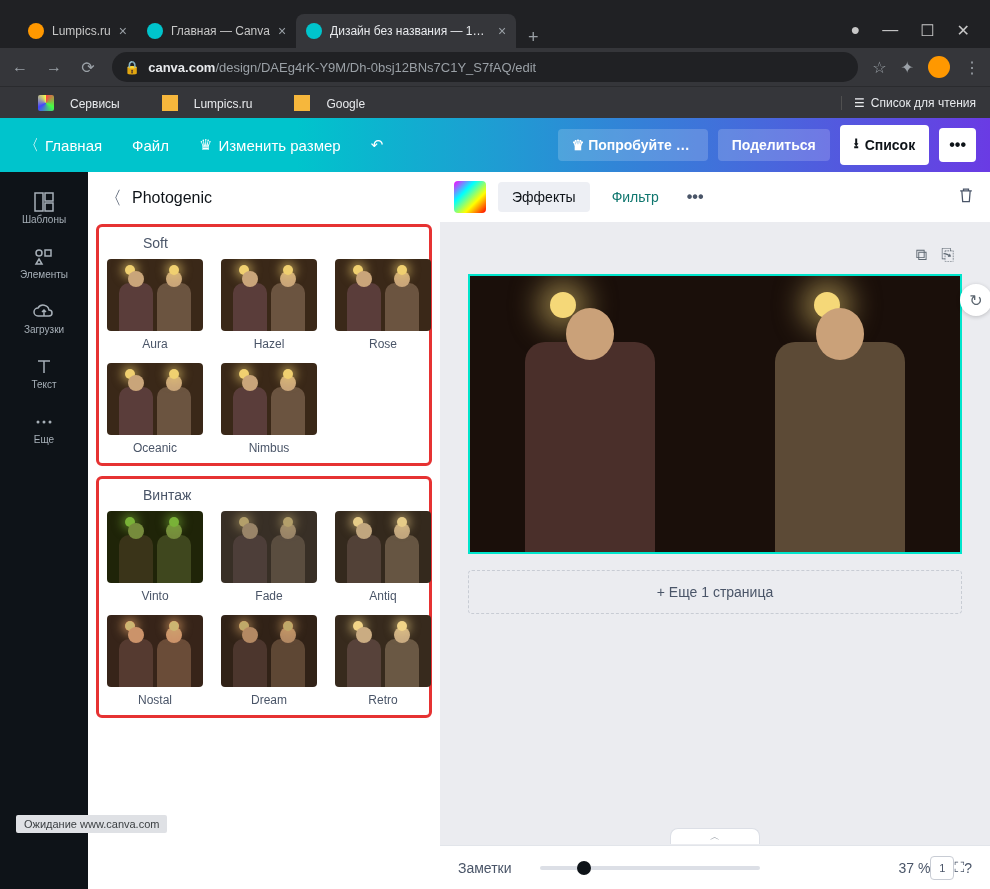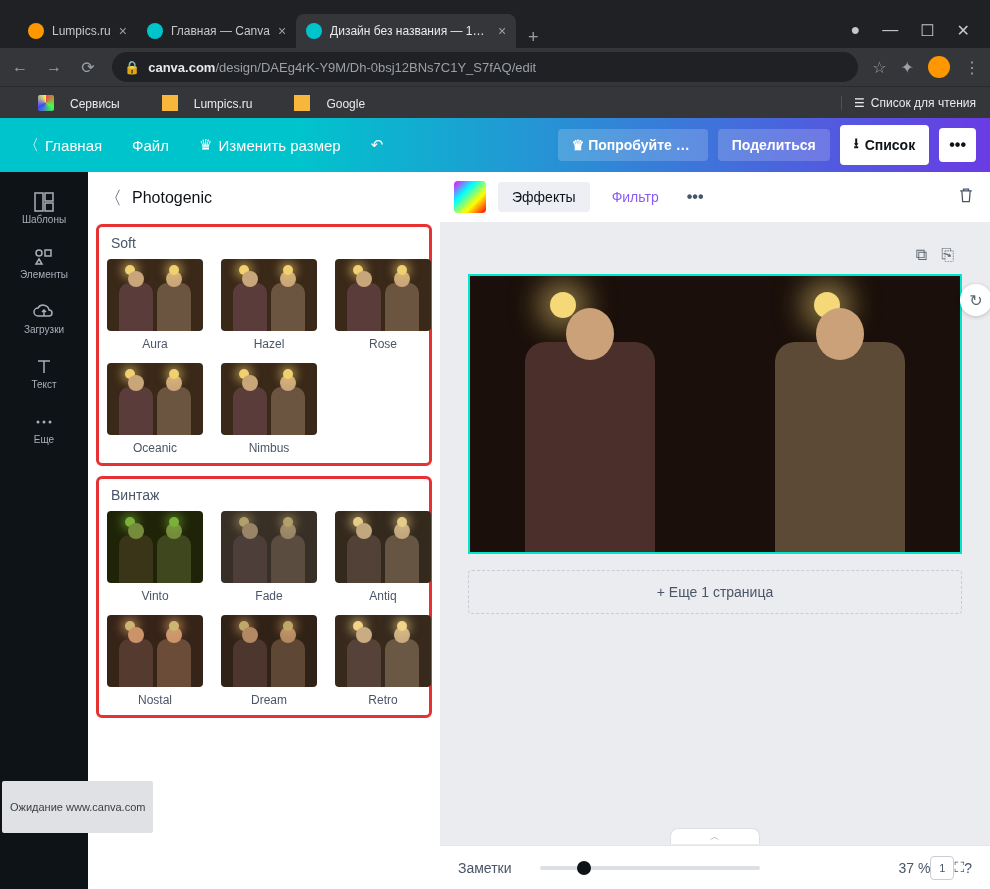--- a/index.html
+++ b/index.html
@@ -37,21 +37,21 @@
 
 .workspace { flex: 1; display: flex; overflow: hidden; }
 .leftnav { width: 88px; background: #0e1318; display: flex; flex-direction: column; align-items: center; padding-top: 8px; }
 .navitem { color: #a7b0b8; font-size: 10px; display: flex; flex-direction: column; align-items: center; padding: 10px 0; width: 100%; }
 .navitem svg { width: 24px; height: 24px; }
 
 .panel { width: 352px; background: #fff; display: flex; flex-direction: column; overflow: hidden; }
 .panelhead { height: 52px; display: flex; align-items: center; padding: 0 16px; gap: 10px; font-size: 16px; color: #0e1318; }
 .panelbody { flex: 1; padding: 0 8px 8px; overflow: hidden; position: relative; }
 .fgroup { border: 3px solid #e63232; border-radius: 6px; padding: 6px 8px 8px; margin-bottom: 10px; }
-.fgtitle { font-size: 14px; color: #4a5568; padding: 2px 4px 8px; }
+.fgtitle { font-size: 14px; color: #4a5568; padding: 2px 4px 8px; margin-left: 32px; }
 .fgrid { display: grid; grid-template-columns: repeat(3, 1fr); gap: 12px 18px; }
 .fcell { display: flex; flex-direction: column; align-items: center; gap: 6px; }
 .thumb { width: 96px; height: 72px; border-radius: 4px; background: #3a2818; position: relative; overflow: hidden; }
 .thumb::before, .thumb::after { content: ""; position: absolute; top: 6px; width: 10px; height: 10px; border-radius: 50%; background: #f0d070; box-shadow: 0 0 10px 4px rgba(240,208,112,0.5); }
 .thumb::before { left: 18px; }
 .thumb::after { right: 24px; }
 .person { position: absolute; bottom: 0; width: 34px; height: 48px; border-radius: 10px 10px 0 0; }
 .p1 { left: 12px; background: #5a3d3a; }
 .p2 { right: 12px; background: #6b5440; }
 .head { position: absolute; top: -12px; left: 50%; transform: translateX(-50%); width: 16px; height: 16px; border-radius: 50%; background: #c9a57a; }
@@ -61,21 +61,21 @@
 .thumb.fade { filter: sepia(0.3) brightness(0.75) contrast(0.85); }
 .thumb.antiq { filter: sepia(0.5) brightness(0.9); }
 .thumb.nostal { filter: sepia(0.7) hue-rotate(-15deg) saturate(1.6) brightness(0.8); }
 .thumb.dream { filter: sepia(0.6) hue-rotate(-10deg) saturate(1.4) brightness(0.75); }
 .thumb.retro { filter: sepia(0.4) brightness(0.95); }
 
 .canvas { flex: 1; background: #ebecf0; display: flex; flex-direction: column; position: relative; }
 .ctxbar { height: 50px; background: #fff; display: flex; align-items: center; padding: 0 14px; gap: 12px; }
 .colorbox { width: 32px; height: 32px; border-radius: 4px; background: linear-gradient(135deg,#f0f,#0ff,#ff0,#f00); }
 .pill { background: #edeff4; border-radius: 4px; padding: 7px 14px; font-size: 14px; color: #0e1318; }
-.ctxtext { font-size: 14px; color: #8b5cf6; padding: 7px 10px; }
+.ctxtext { font-size: 14px; color: #0f766e; padding: 7px 10px; }
 .ctxmore { font-weight: 700; color: #4a5568; padding: 0 6px; }
 .trash { margin-left: auto; color: #4a5568; }
 
 .canvaswrap { flex: 1; overflow: auto; padding: 20px 28px 10px; }
 .pagetools { display: flex; justify-content: flex-end; gap: 14px; color: #5c6670; padding: 4px 8px 10px; }
 .canvasimg { border: 2px solid #00e5cc; width: 100%; height: 280px; background: #1a0f0a; position: relative; overflow: hidden; }
 .light { position: absolute; top: 16px; width: 26px; height: 26px; border-radius: 50%; background: #f5d878; box-shadow: 0 0 28px 12px rgba(245,216,120,0.5); }
 .l1 { left: 80px; } .l2 { right: 120px; }
 .figure { position: absolute; bottom: 0; width: 130px; height: 210px; border-radius: 20px 20px 0 0; }
 .f1 { left: 55px; background: #4a2f2a; }
@@ -86,21 +86,21 @@
 .canvashandle { height: 18px; display: flex; justify-content: center; align-items: center; }
 .handlein { width: 90px; height: 16px; background: #fff; border: 1px solid #dcdfe6; border-bottom: none; border-radius: 8px 8px 0 0; display: flex; align-items: center; justify-content: center; color: #7a828c; font-size: 10px; }
 
 .bottombar { height: 44px; background: #fff; border-top: 1px solid #e2e5ea; display: flex; align-items: center; padding: 0 18px; gap: 16px; font-size: 14px; color: #4a5568; justify-content: space-between; }
 .slider { flex: 1; display: flex; align-items: center; gap: 10px; margin-left: 12px; }
 .track { flex: 1; height: 4px; background: #dcdfe6; border-radius: 2px; position: relative; max-width: 220px; }
 .knob { position: absolute; left: 20%; top: 50%; transform: translate(-50%,-50%); width: 14px; height: 14px; border-radius: 50%; background: #0e1318; }
 .botactions { margin-left: auto; display: flex; align-items: center; gap: 0; }
 .pagebadge { border: 1px solid #c8ccd4; border-radius: 4px; width: 24px; height: 24px; display: flex; align-items: center; justify-content: center; font-size: 11px; }
 
-.statusbar { position: absolute; left: 2px; bottom: 56px; background: #dfe1e5; color: #3c4043; font-size: 11px; padding: 20px 8px; border-radius: 2px; z-index: 50; }
+.statusbar { position: absolute; left: 16px; bottom: 56px; background: #dfe1e5; color: #3c4043; font-size: 11px; padding: 3px 8px; border-radius: 2px; z-index: 50; }
 </style>
 </head>
 <body>
 
 <div class="titlebar"></div>
 
 <div class="tabbar">
   <div class="btab">
     <div class="favicon" style="background:#ff9800"></div>
     <span class="tab-title">Lumpics.ru</span>

